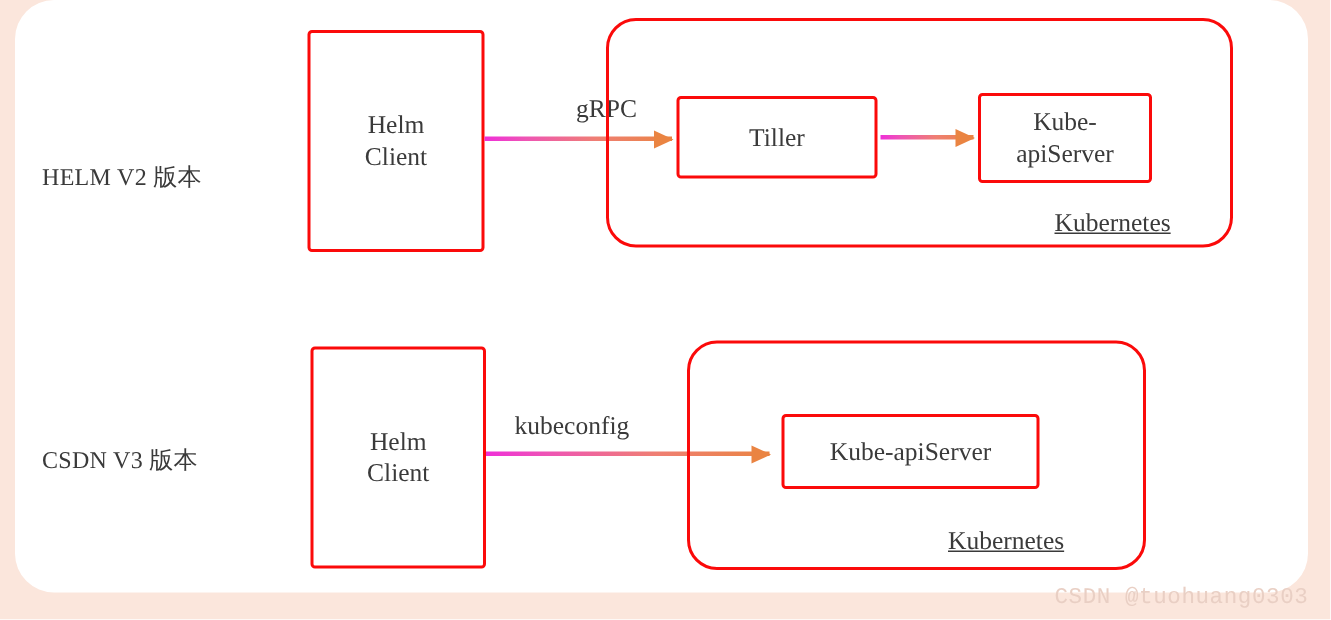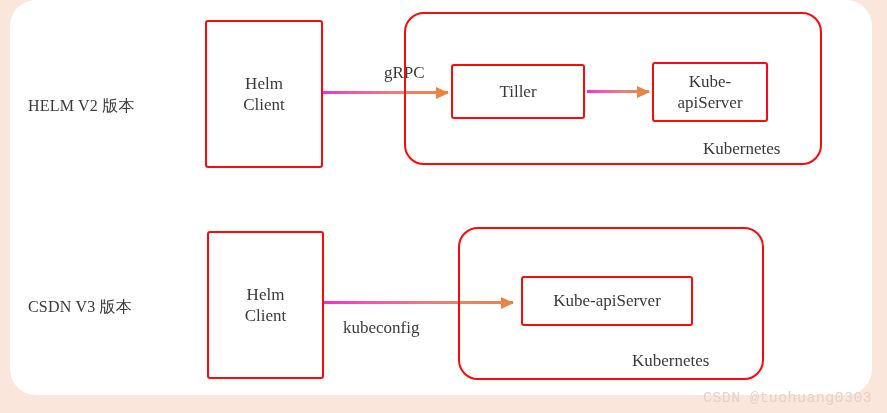--- a/index.html
+++ b/index.html
@@ -37,21 +37,21 @@
   }
 
   
   .row-label {
     position: absolute;
     color: #3a3a3a;
     font-size: 16px;
     white-space: nowrap;
     letter-spacing: 0.2px;
   }
-  #label-v2 { left: 28px; top: 96px; }
+  #label-v2 { left: 28px; top: 108px; }
   #label-v3 { left: 28px; top: 297px; }
 
   
   .rbox {
     position: absolute;
     border: 2.2px solid #fb0a0a;
     border-radius: 3px;
     box-sizing: border-box;
     background: transparent;
   }
@@ -68,20 +68,21 @@
     line-height: 1.25;
     white-space: pre-line;
   }
 
   
   .container-caption {
     position: absolute;
     color: #3a3a3a;
     font-size: 17px;
     white-space: nowrap;
+    text-decoration: underline;
   }
 
   
   .arrow {
     position: absolute;
     height: 3px;
   }
   .arrow .shaft {
     position: absolute;
     left: 0; top: 0;
@@ -160,21 +161,21 @@
 
   <div class="rbox" style="left:207px; top:231px; width:117px; height:148px;">
     <div class="box-text">Helm
 Client</div>
   </div>
 
   <div class="arrow" style="left:324px; top:301px; width:189px;">
     <div class="shaft"></div>
     <div class="head"></div>
   </div>
-  <div class="arrow-label" style="left:343px; top:274px;margin-top:44px;">kubeconfig</div>
+  <div class="arrow-label" style="left:343px; top:274px;">kubeconfig</div>
 
   <div class="rbox big" style="left:458px; top:227px; width:306px; height:153px;"></div>
   <div class="container-caption" style="left:632px; top:351px;">Kubernetes</div>
 
   <div class="rbox" style="left:521px; top:276px; width:172px; height:50px;padding-left:32px;">
     <div class="box-text">Kube-apiServer</div>
   </div>
 
 </div>
 

